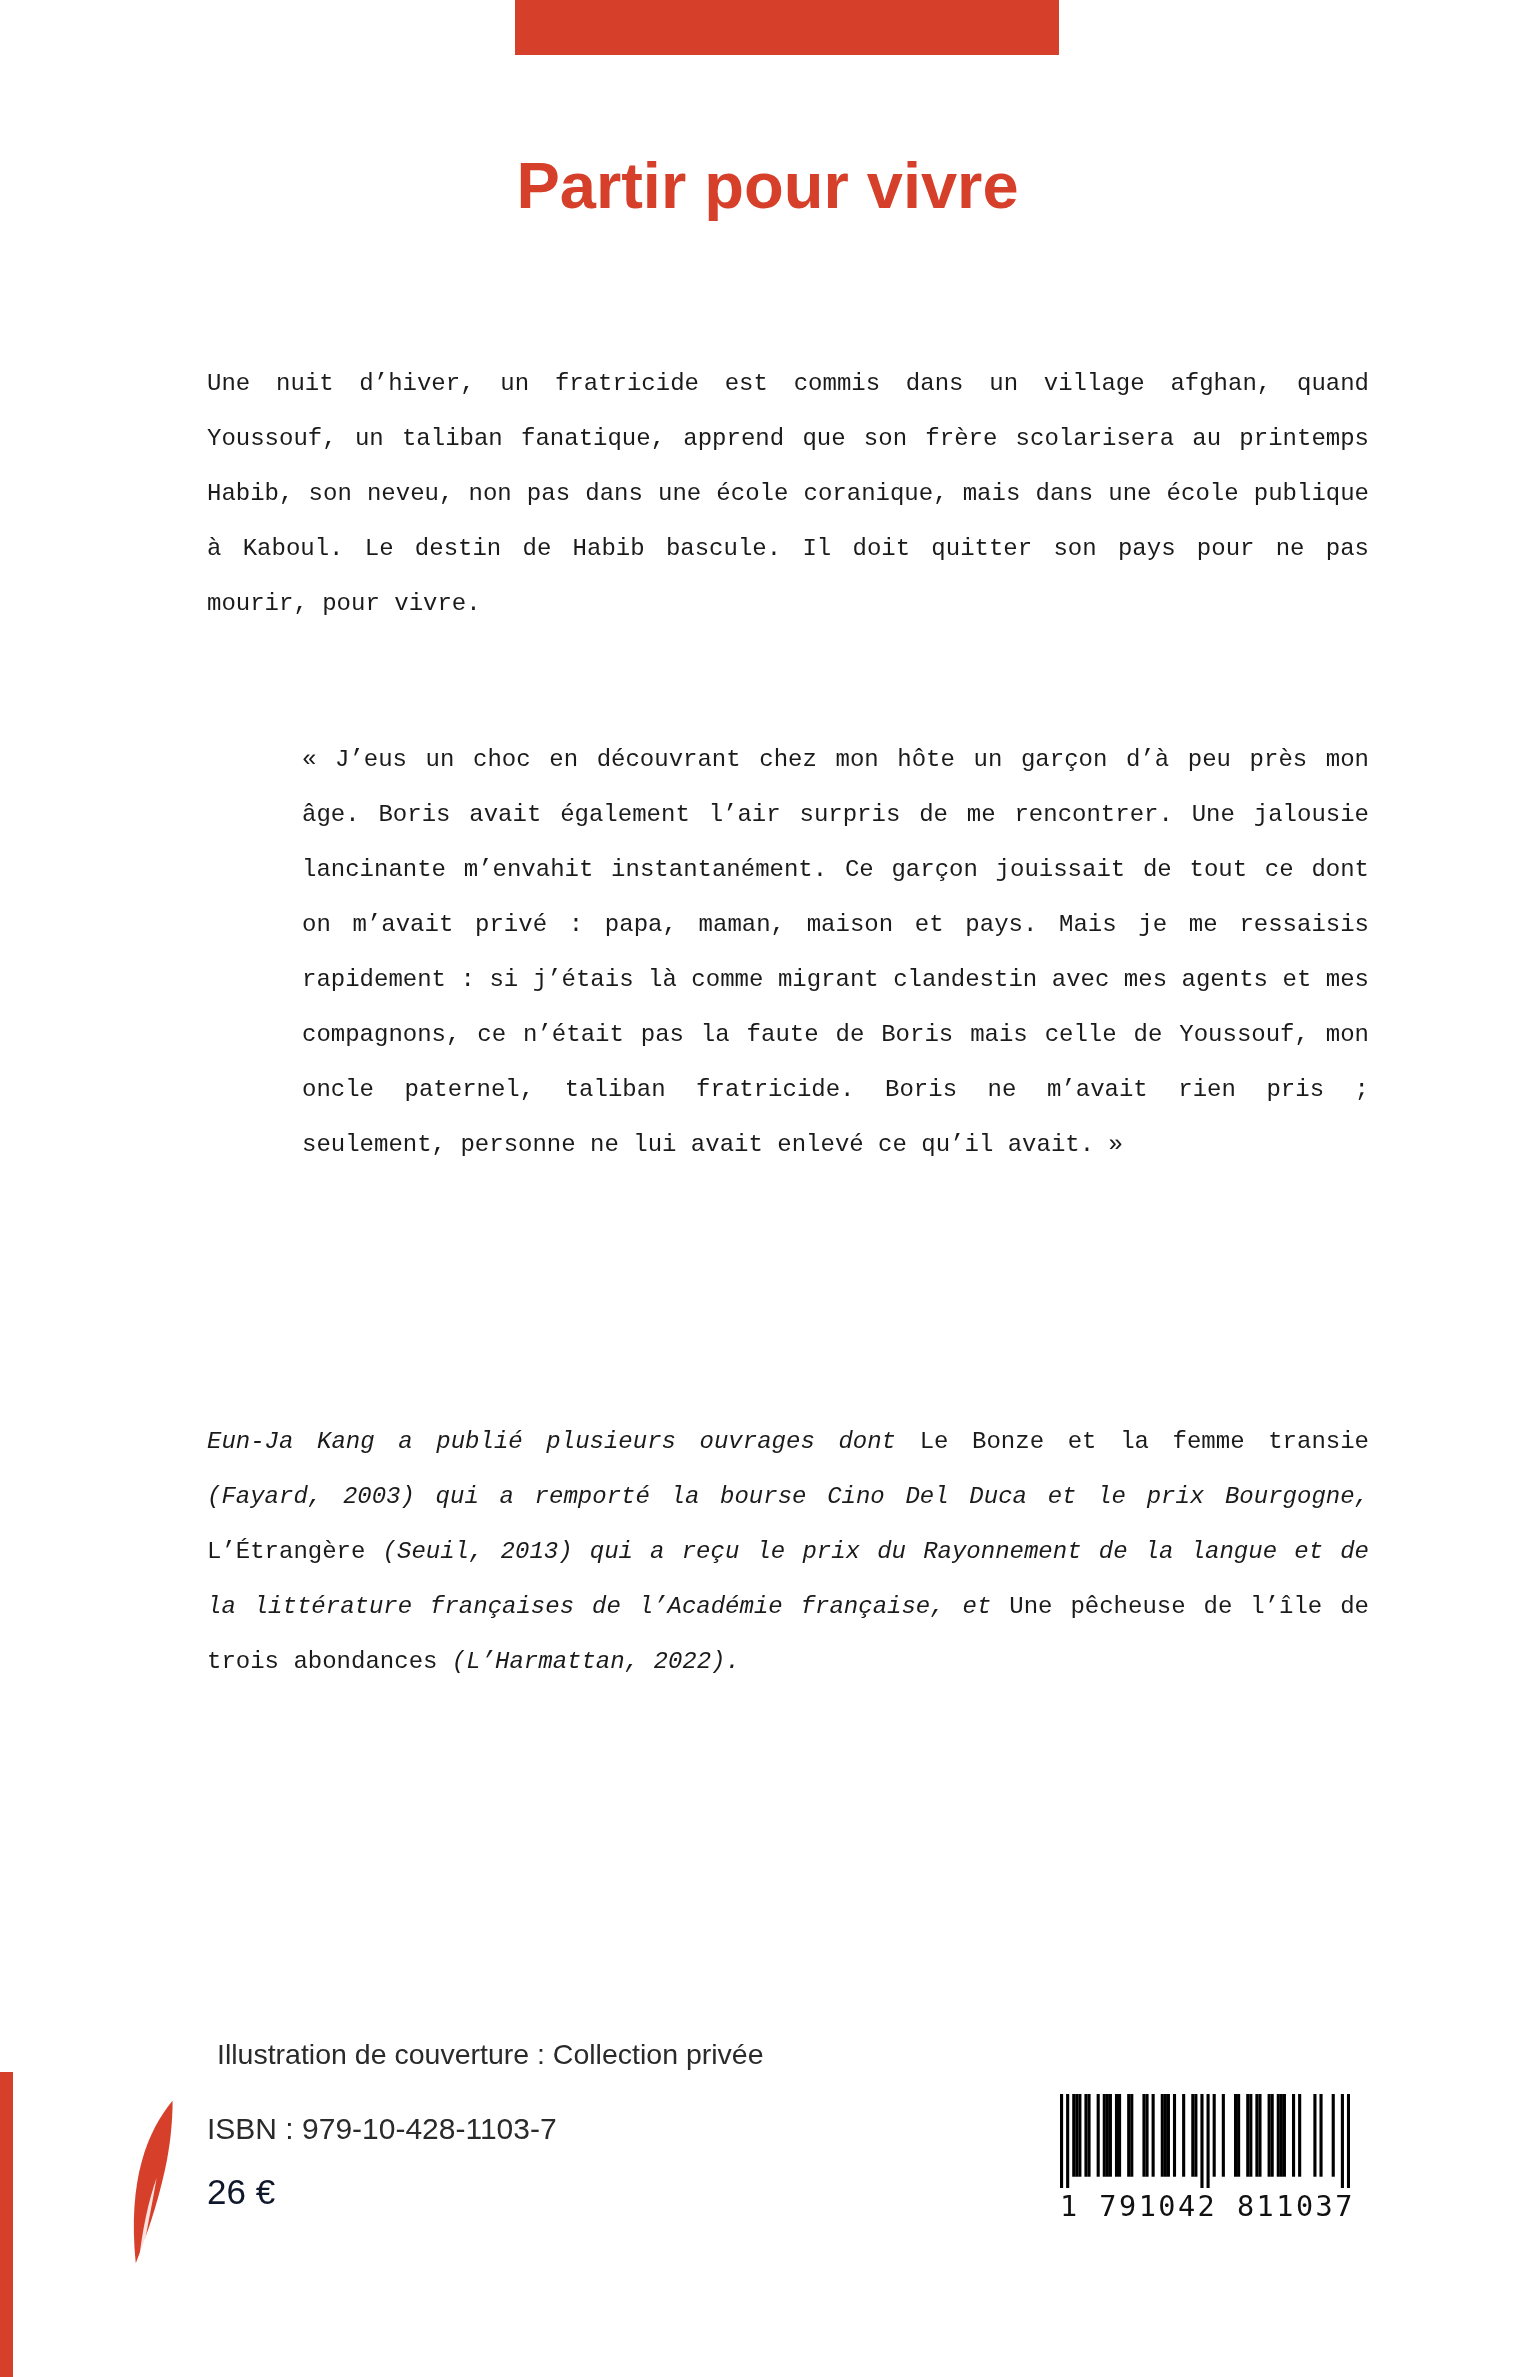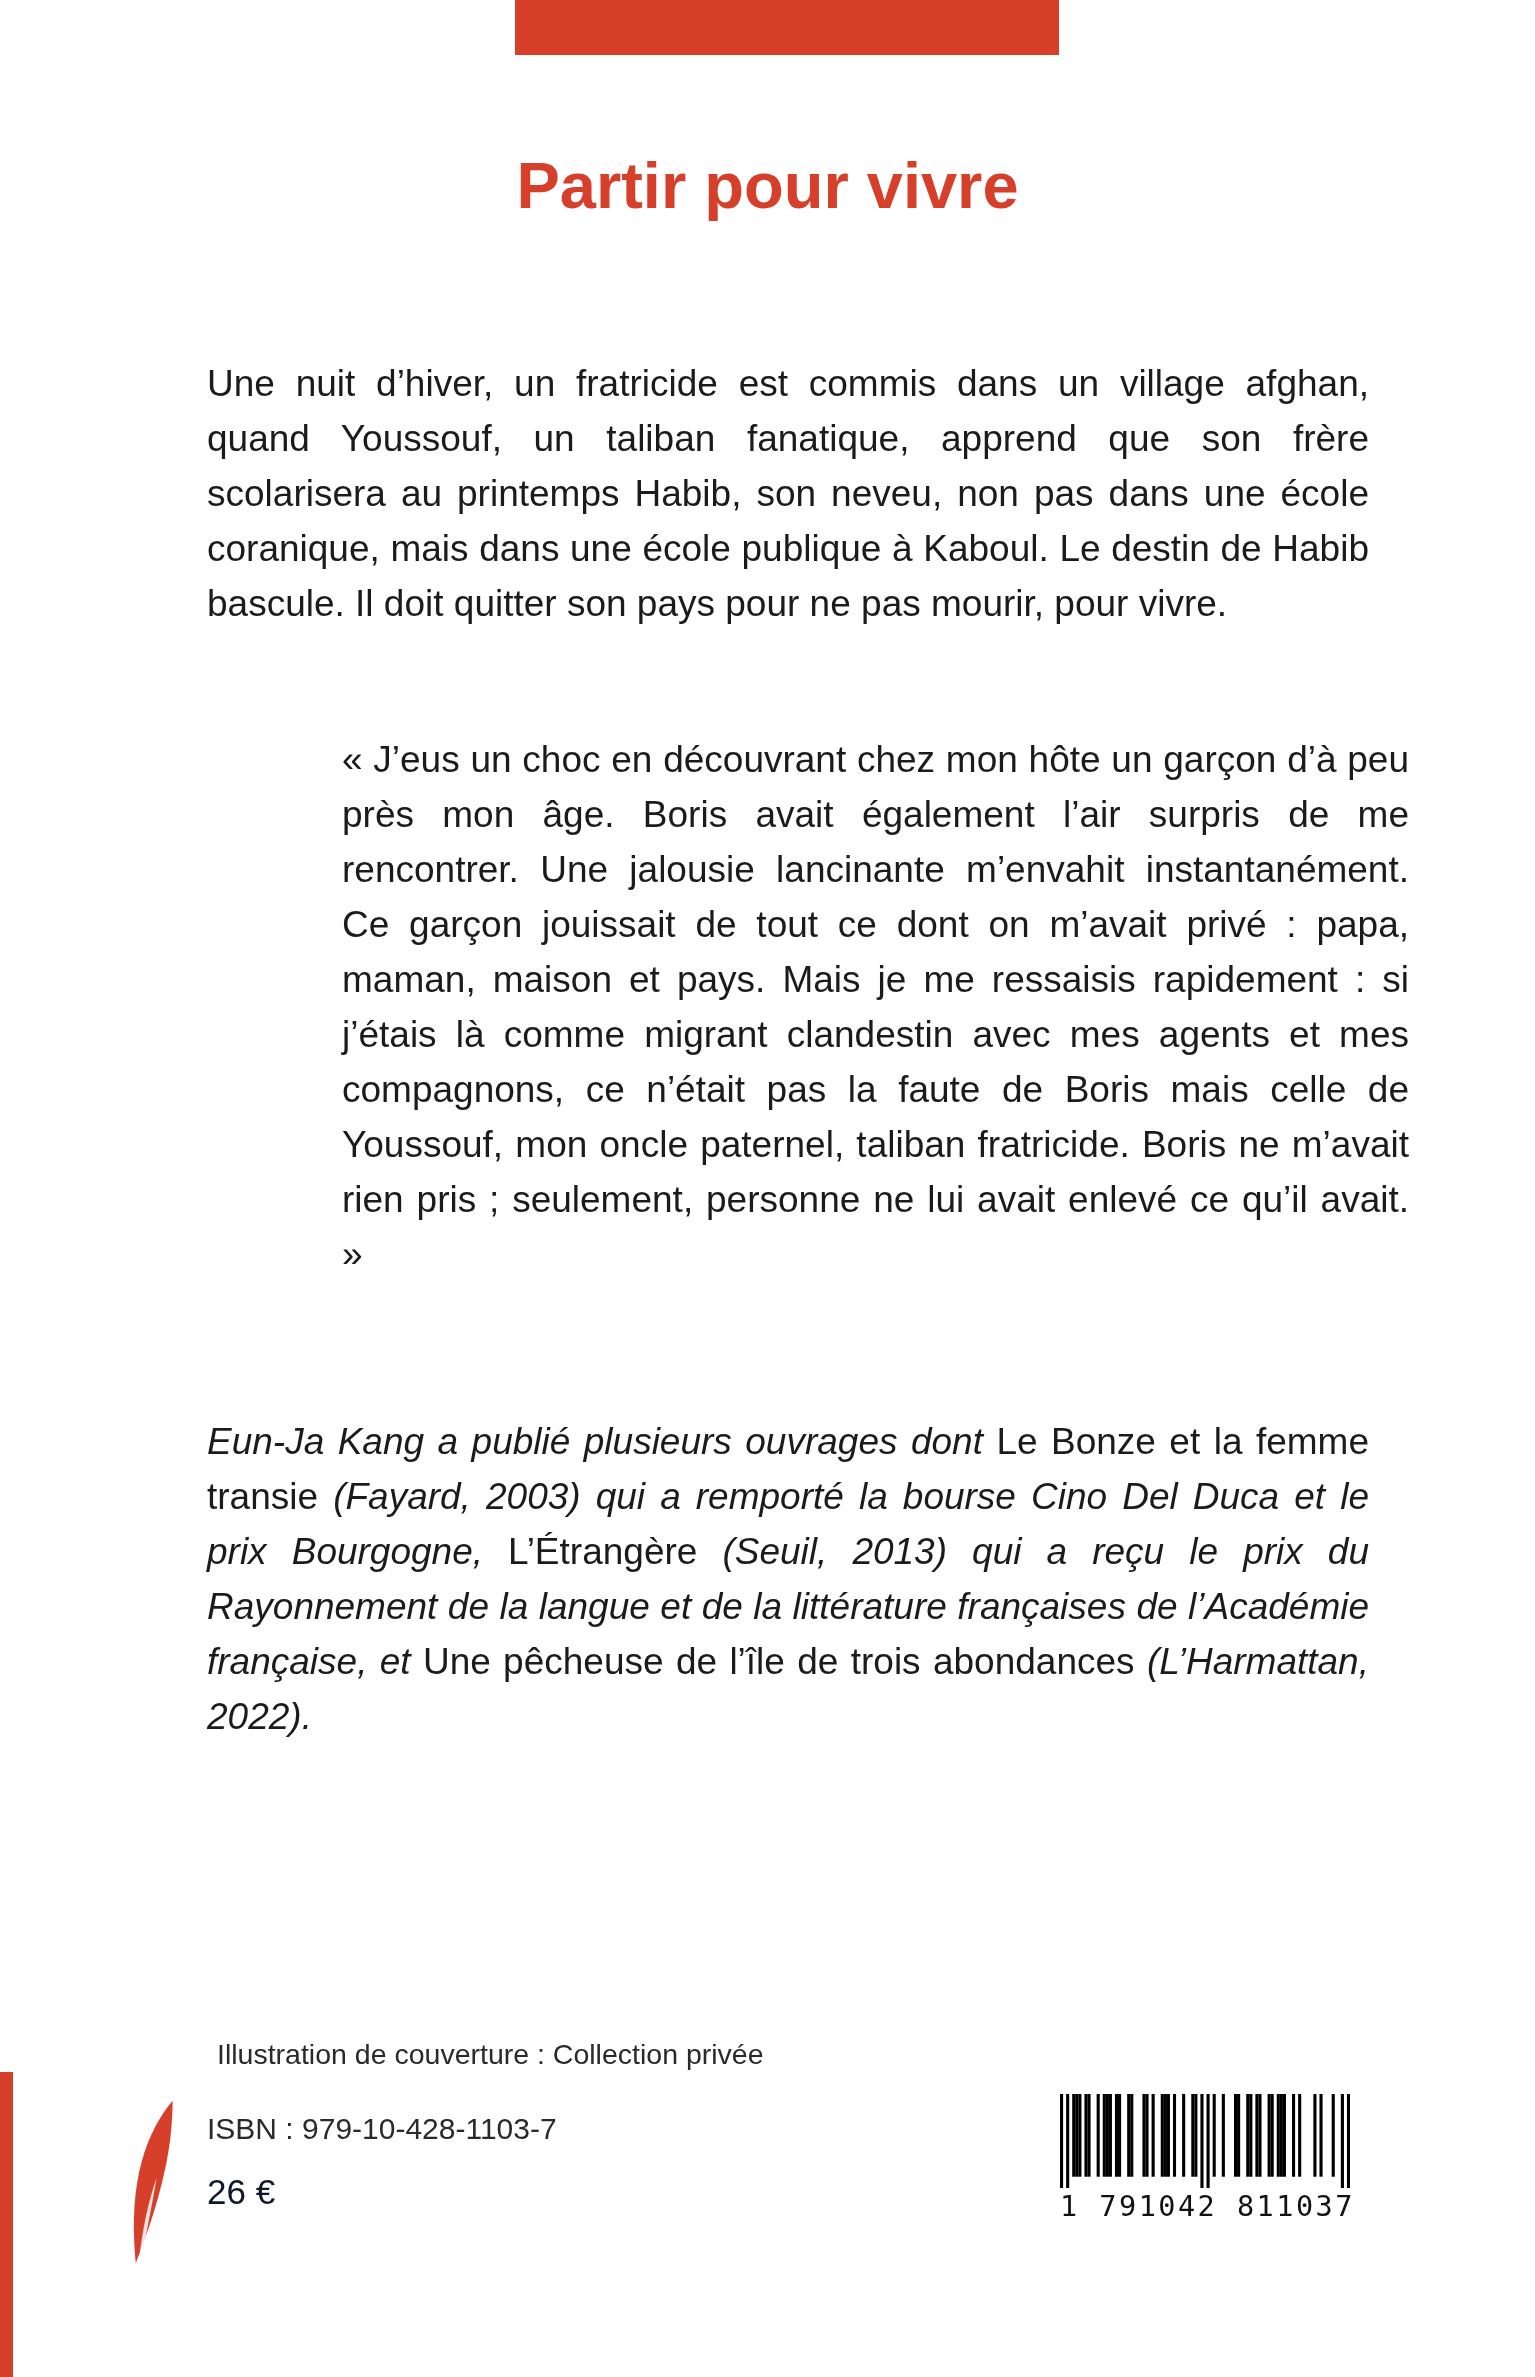--- a/index.html
+++ b/index.html
@@ -30,33 +30,32 @@
     width:100%;
     text-align:center;
     color:var(--red);
     font:700 65px/1.15 "Liberation Sans", sans-serif;
     letter-spacing:0px;
   }
 
   .serif-block{
     position:absolute;
     color:var(--ink);
-    font-family:Liberation Sans, sans-serif;
-    font-size:37px;
+    font-family:Liberation Mono, monospace;
+    font-size:24px;
     line-height:55px;
     text-align:justify;
   }
   .synopsis{
     left:207px; top:356px;
     width:1162px;
   }
   .quote{
     left:302px; top:732px;
     width:1067px;
-    margin-left:40px;
   }
   .bio{
     left:207px; top:1414px;
     width:1162px;
     font-style:italic;
   }
   .bio .roman{font-style:normal;}
   .bio .italic{font-style:italic;}
 
   .credit{

